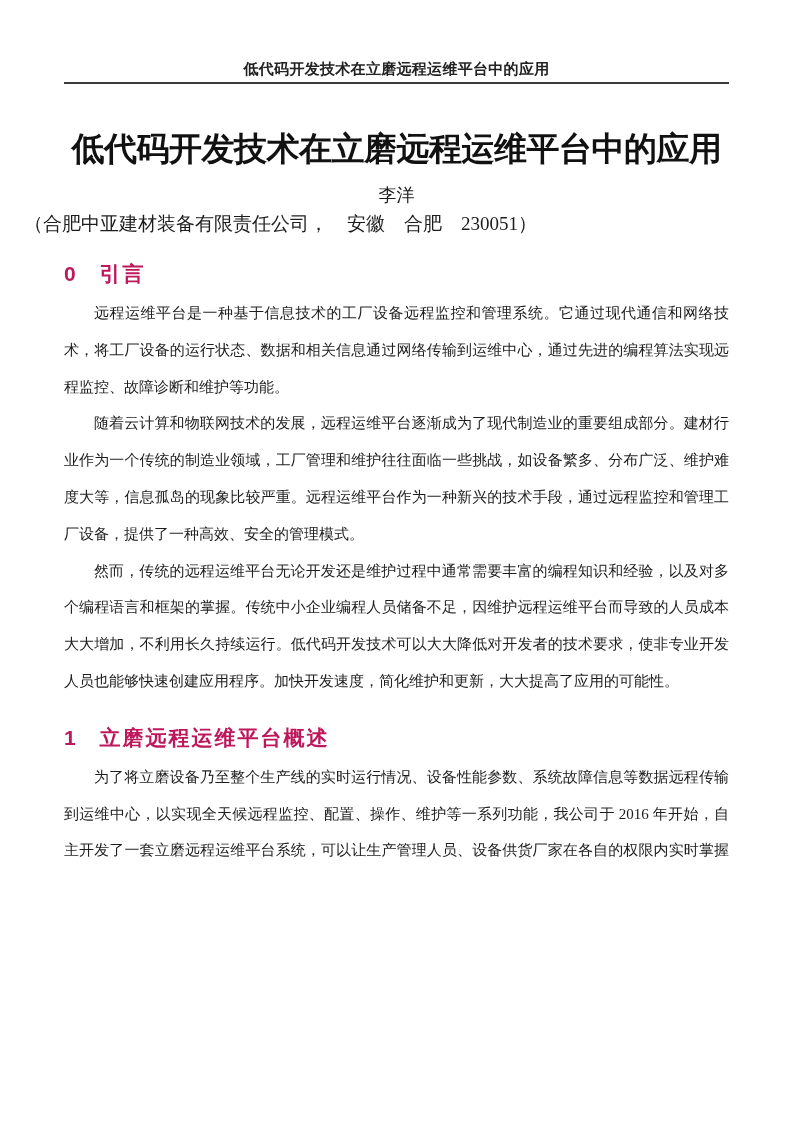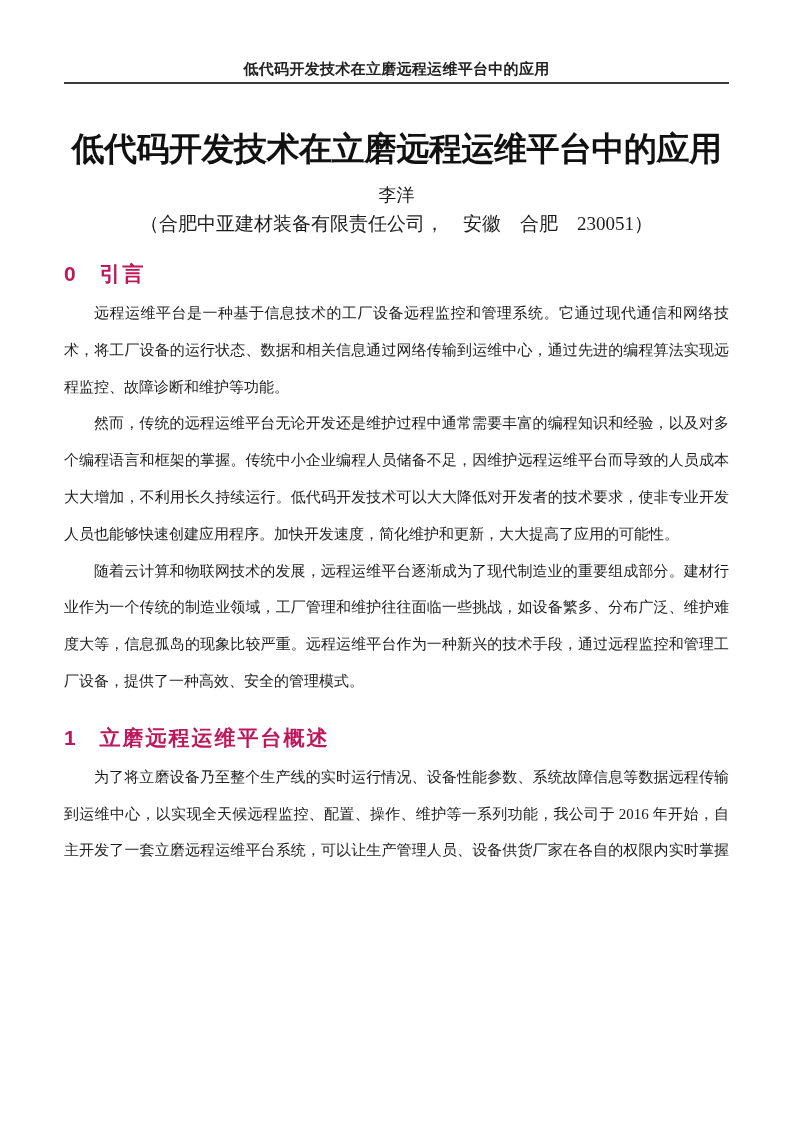--- a/index.html
+++ b/index.html
@@ -43,24 +43,24 @@
   }
   .author {
     margin-top: 14px;
     text-align: center;
     font-size: 18px;
     line-height: 22px;
     color: #1c1c1c;
   }
   .affiliation {
     margin-top: 6px;
-    text-align: center;
     font-size: 19px;
     line-height: 24px;
     color: #1c1c1c;
+    padding-left: 24px;
   }
   .content {
     margin: 0 64px;
     width: 665px;
   }
   .section-heading {
     margin: 24px 0 7px 0;
     font-family: "Liberation Sans", "DejaVu Sans", sans-serif;
     font-size: 21px;
     font-weight: 700;
@@ -126,22 +126,22 @@
   <div class="affiliation">（合肥中亚建材装备有限责任公司，　安徽　合肥　230051）</div>
 
   <div class="content">
 
     <div class="section">
       <h2 class="section-heading">
         <span class="sec-num">0</span>
         <span class="sec-title">引言</span>
       </h2>
       <p class="para">远程运维平台是一种基于信息技术的工厂设备远程监控和管理系统。它通过现代通信和网络技术，将工厂设备的运行状态、数据和相关信息通过网络传输到运维中心，通过先进的编程算法实现远程监控、故障诊断和维护等功能。</p>
+      <p class="para">随着云计算和物联网技术的发展，远程运维平台逐渐成为了现代制造业的重要组成部分。建材行业作为一个传统的制造业领域，工厂管理和维护往往面临一些挑战，如设备繁多、分布广泛、维护难度大等，信息孤岛的现象比较严重。远程运维平台作为一种新兴的技术手段，通过远程监控和管理工厂设备，提供了一种高效、安全的管理模式。</p>
       <p class="para">然而，传统的远程运维平台无论开发还是维护过程中通常需要丰富的编程知识和经验，以及对多个编程语言和框架的掌握。传统中小企业编程人员储备不足，因维护远程运维平台而导致的人员成本大大增加，不利用长久持续运行。低代码开发技术可以大大降低对开发者的技术要求，使非专业开发人员也能够快速创建应用程序。加快开发速度，简化维护和更新，大大提高了应用的可能性。</p>
-      <p class="para">随着云计算和物联网技术的发展，远程运维平台逐渐成为了现代制造业的重要组成部分。建材行业作为一个传统的制造业领域，工厂管理和维护往往面临一些挑战，如设备繁多、分布广泛、维护难度大等，信息孤岛的现象比较严重。远程运维平台作为一种新兴的技术手段，通过远程监控和管理工厂设备，提供了一种高效、安全的管理模式。</p>
     </div>
 
     <div class="section">
       <h2 class="section-heading">
         <span class="sec-num">1</span>
         <span class="sec-title">立磨远程运维平台概述</span>
       </h2>
       <p class="para">为了将立磨设备乃至整个生产线的实时运行情况、设备性能参数、系统故障信息等数据远程传输到运维中心，以实现全天候远程监控、配置、操作、维护等一系列功能，我公司于 2016 年开始，自主开发了一套立磨远程运维平台系统，可以让生产管理人员、设备供货厂家在各自的权限内实时掌握立磨的运行状态和性能参数，并通过内置算法做到智能报警、设备故障预判，以及及时调整工艺流程，提高生产效率和产品质量。</p>
     </div>
 

